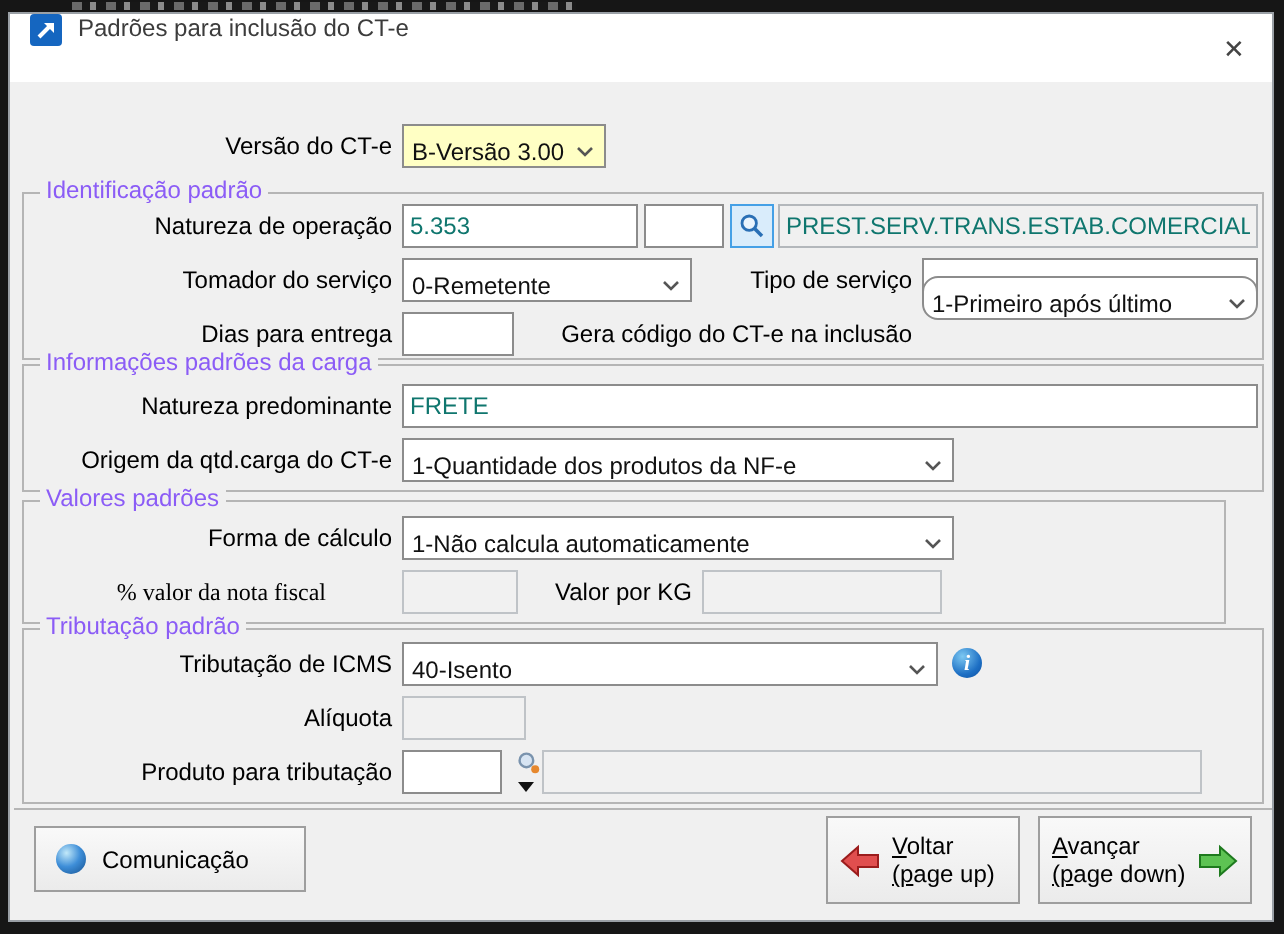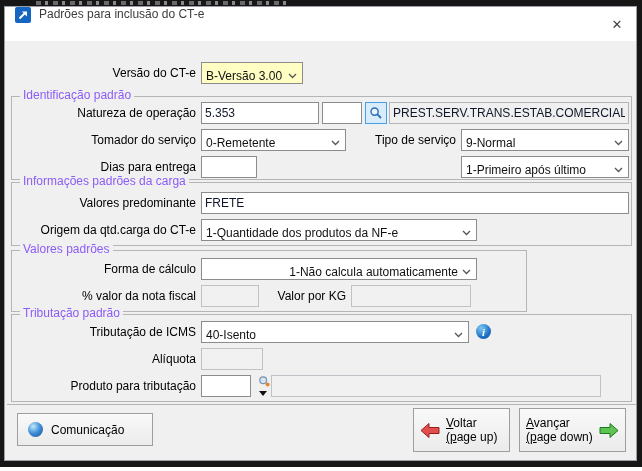--- a/index.html
+++ b/index.html
@@ -19,21 +19,21 @@
   .lbl { position:absolute; font-size:12px; color:#000; text-align:right; white-space:nowrap; }
   .grp { position:absolute; border:1px solid #b5b5b5; }
   .grp-label { position:absolute; top:-9px; left:8px; background:#f0f0f0; padding:0 3px;
     font-size:12px; color:#8b5cf6; white-space:nowrap; }
   .combo { position:absolute; height:22px; border:1px solid #8c8c8c; background:#fff;
     display:flex; align-items:center; justify-content:space-between; padding:6px 5px 0 4px;
     font-size:12px; color:#111; }
   .combo .cv { white-space:nowrap; overflow:hidden; }
   .combo.hl { background:#ffffc4; }
   .inp { position:absolute; height:22px; border:1px solid #8c8c8c; background:#fff;
-    font-family:"Liberation Sans",sans-serif; font-size:12px; color:#0f172a; padding:0 3px; outline:none; }
+    font-family:"Liberation Sans",sans-serif; font-size:12px; color:#0f766e; padding:0 3px; outline:none; }
   .inp.ro { background:#f0f0f0; border-color:#b3b7bb; }
   .inp.dis { background:#f1f1f1; border-color:#bfc3c7; }
   .mag-btn { position:absolute; width:22px; height:22px; border:1px solid #45a0e6; background:#d9ecfb;
     display:flex; align-items:center; justify-content:center; }
   .mag-small { position:absolute; width:14px; height:14px; display:flex; align-items:center; justify-content:center; }
   .drop-tri { position:absolute; width:0; height:0; border-left:4px solid transparent;
     border-right:4px solid transparent; border-top:5px solid #111; }
   .info-icon { position:absolute; width:15px; height:15px; border-radius:50%;
     background:radial-gradient(circle at 35% 28%, #7cc8f2, #1d6fc4 62%, #0d4f9e);
     color:#fff; font-family:"Liberation Serif",serif; font-weight:bold; font-style:italic;
@@ -99,51 +99,52 @@
     <div class="lbl" style="left:346px;width:105px;top:126px;">Tipo de serviço</div>
     <div class="combo" style="left:456px;top:122px;width:168px;">
       <span class="cv">9-Normal</span>
       <svg class="chev" width="9" height="6" viewBox="0 0 9 6">
           <polyline points="1,1 4.5,4.5 8,1" fill="none" stroke="#555" stroke-width="1.3"></polyline>
         </svg>
     </div>
 
     <div class="lbl" style="left:0;width:191px;top:153px;">Dias para entrega</div>
     <input class="inp" style="left: 196px; top: 149px; width: 56px;" value="">
-    <div class="combo" style="left:456px;top:149px;width:168px;">
+    <div class="lbl" style="left:246px;width:205px;top:153px;">Gera código do CT-e na inclusão</div>
+    <div class="combo" style="left:456px;top:131px;width:168px;border-radius:8px;">
       <span class="cv">1-Primeiro após último</span>
       <svg class="chev" width="9" height="6" viewBox="0 0 9 6">
           <polyline points="1,1 4.5,4.5 8,1" fill="none" stroke="#555" stroke-width="1.3"></polyline>
         </svg>
     </div>
 
     <div class="grp" style="left:6px;top:175px;width:621px;height:64px;">
       <span class="grp-label">Informações padrões da carga</span>
     </div>
-    <div class="lbl" style="left:0;width:191px;top:189px;">Valores predominante</div>
+    <div class="lbl" style="left:0;width:191px;top:189px;">Natureza predominante</div>
     <input class="inp" style="left: 196px; top: 185px; width: 428px;" value="FRETE">
     <div class="lbl" style="left:0;width:191px;top:216px;">Origem da qtd.carga do CT-e</div>
     <div class="combo" style="left:196px;top:212px;width:276px;">
       <span class="cv">1-Quantidade dos produtos da NF-e</span>
       <svg class="chev" width="9" height="6" viewBox="0 0 9 6">
           <polyline points="1,1 4.5,4.5 8,1" fill="none" stroke="#555" stroke-width="1.3"></polyline>
         </svg>
     </div>
 
-    <div class="grp" style="left:6px;top:243px;width:516px;height:62px;">
+    <div class="grp" style="left:6px;top:243px;width:602px;height:62px;">
       <span class="grp-label">Valores padrões</span>
     </div>
     <div class="lbl" style="left:0;width:191px;top:255px;">Forma de cálculo</div>
-    <div class="combo" style="left:196px;top:251px;width:276px;justify-content:flex-end;">
+    <div class="combo" style="left:196px;top:251px;width:276px;">
       <span class="cv">1-Não calcula automaticamente</span>
       <svg class="chev" width="9" height="6" viewBox="0 0 9 6">
           <polyline points="1,1 4.5,4.5 8,1" fill="none" stroke="#555" stroke-width="1.3"></polyline>
         </svg>
     </div>
-    <div class="lbl" style="left:0;width:191px;top:282px;">% valor da nota fiscal</div>
+    <div class="lbl" style="left:0;width:158px;top:282px;font-family:Liberation Serif, serif;">% valor da nota fiscal</div>
     <input class="inp dis" style="left: 196px; top: 278px; width: 58px;" disabled="" value="">
     <div class="lbl" style="left:246px;width:95px;top:282px;">Valor por KG</div>
     <input class="inp dis" style="left: 346px; top: 278px; width: 120px;" disabled="" value="">
 
     <div class="grp" style="left:6px;top:307px;width:621px;height:88px;">
       <span class="grp-label">Tributação padrão</span>
     </div>
     <div class="lbl" style="left:0;width:191px;top:318px;">Tributação de ICMS</div>
     <div class="combo" style="left:196px;top:314px;width:268px;">
       <span class="cv">40-Isento</span>

